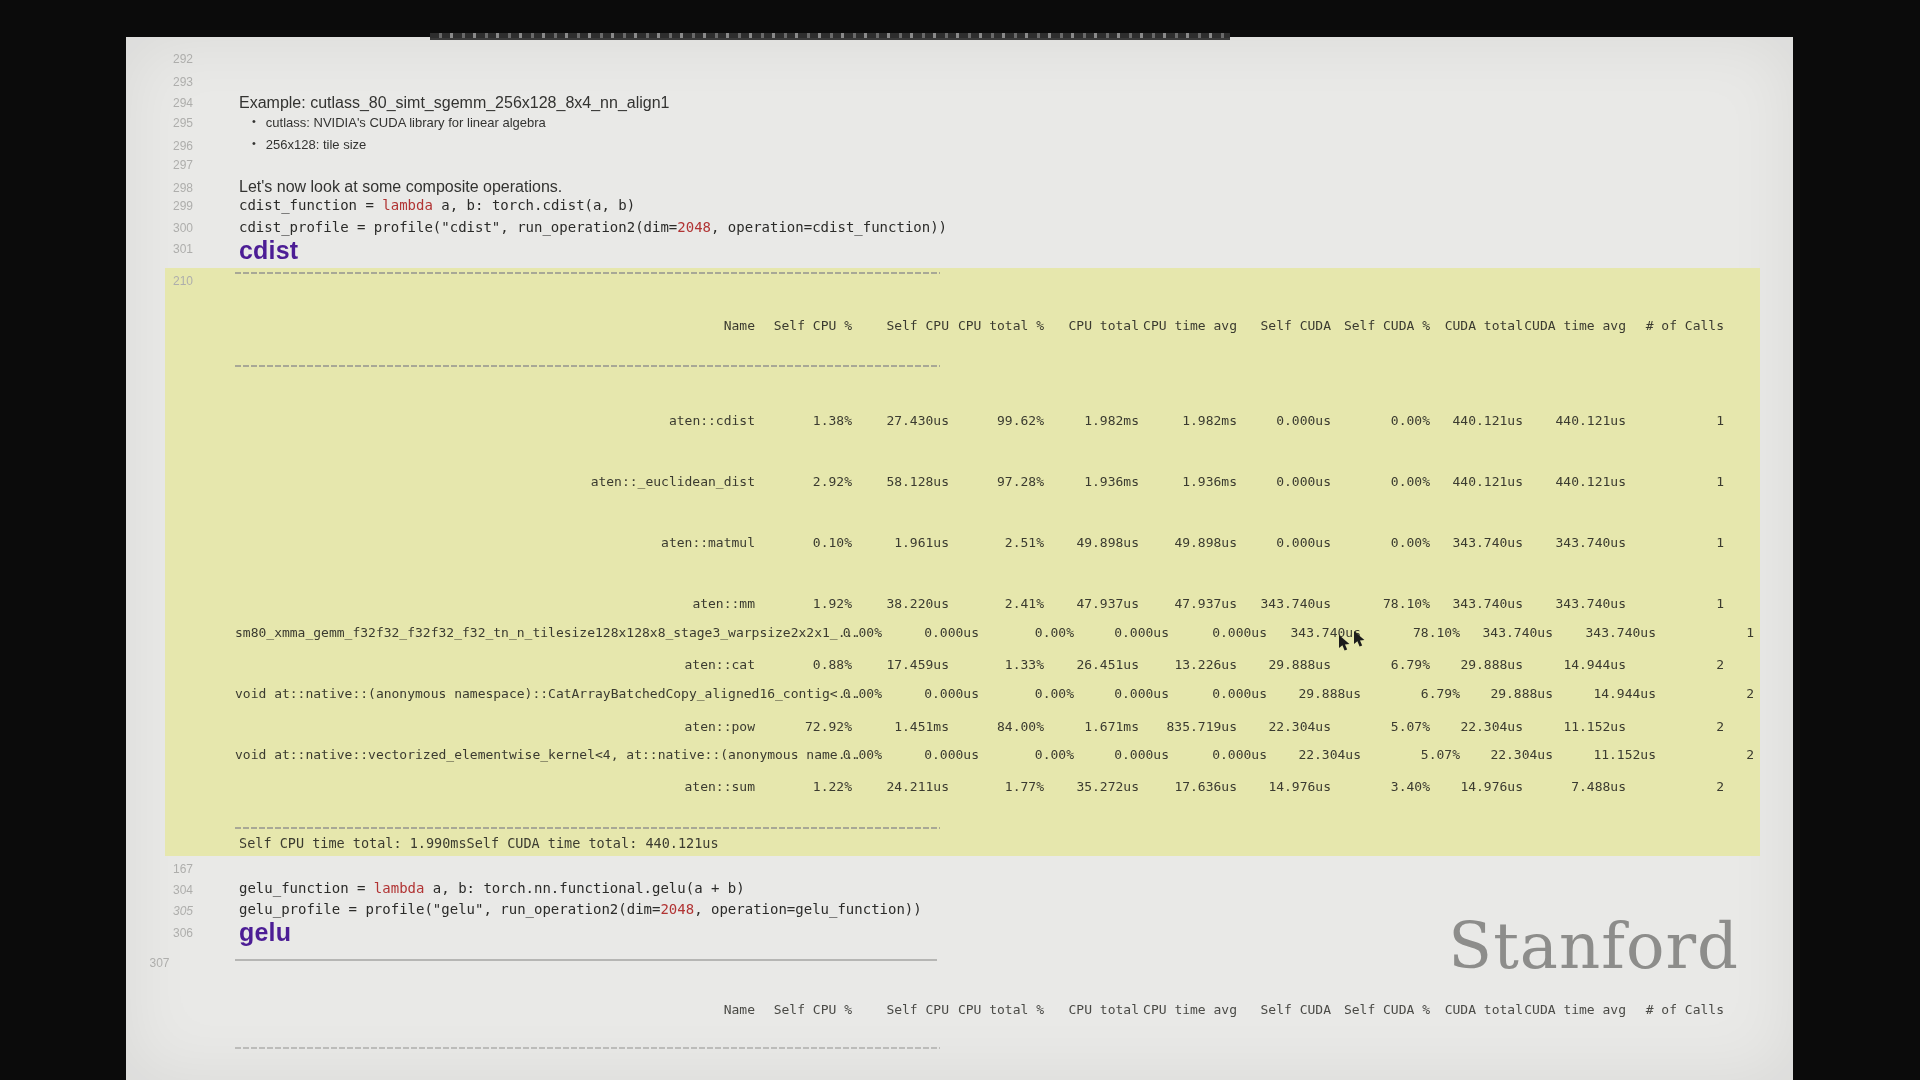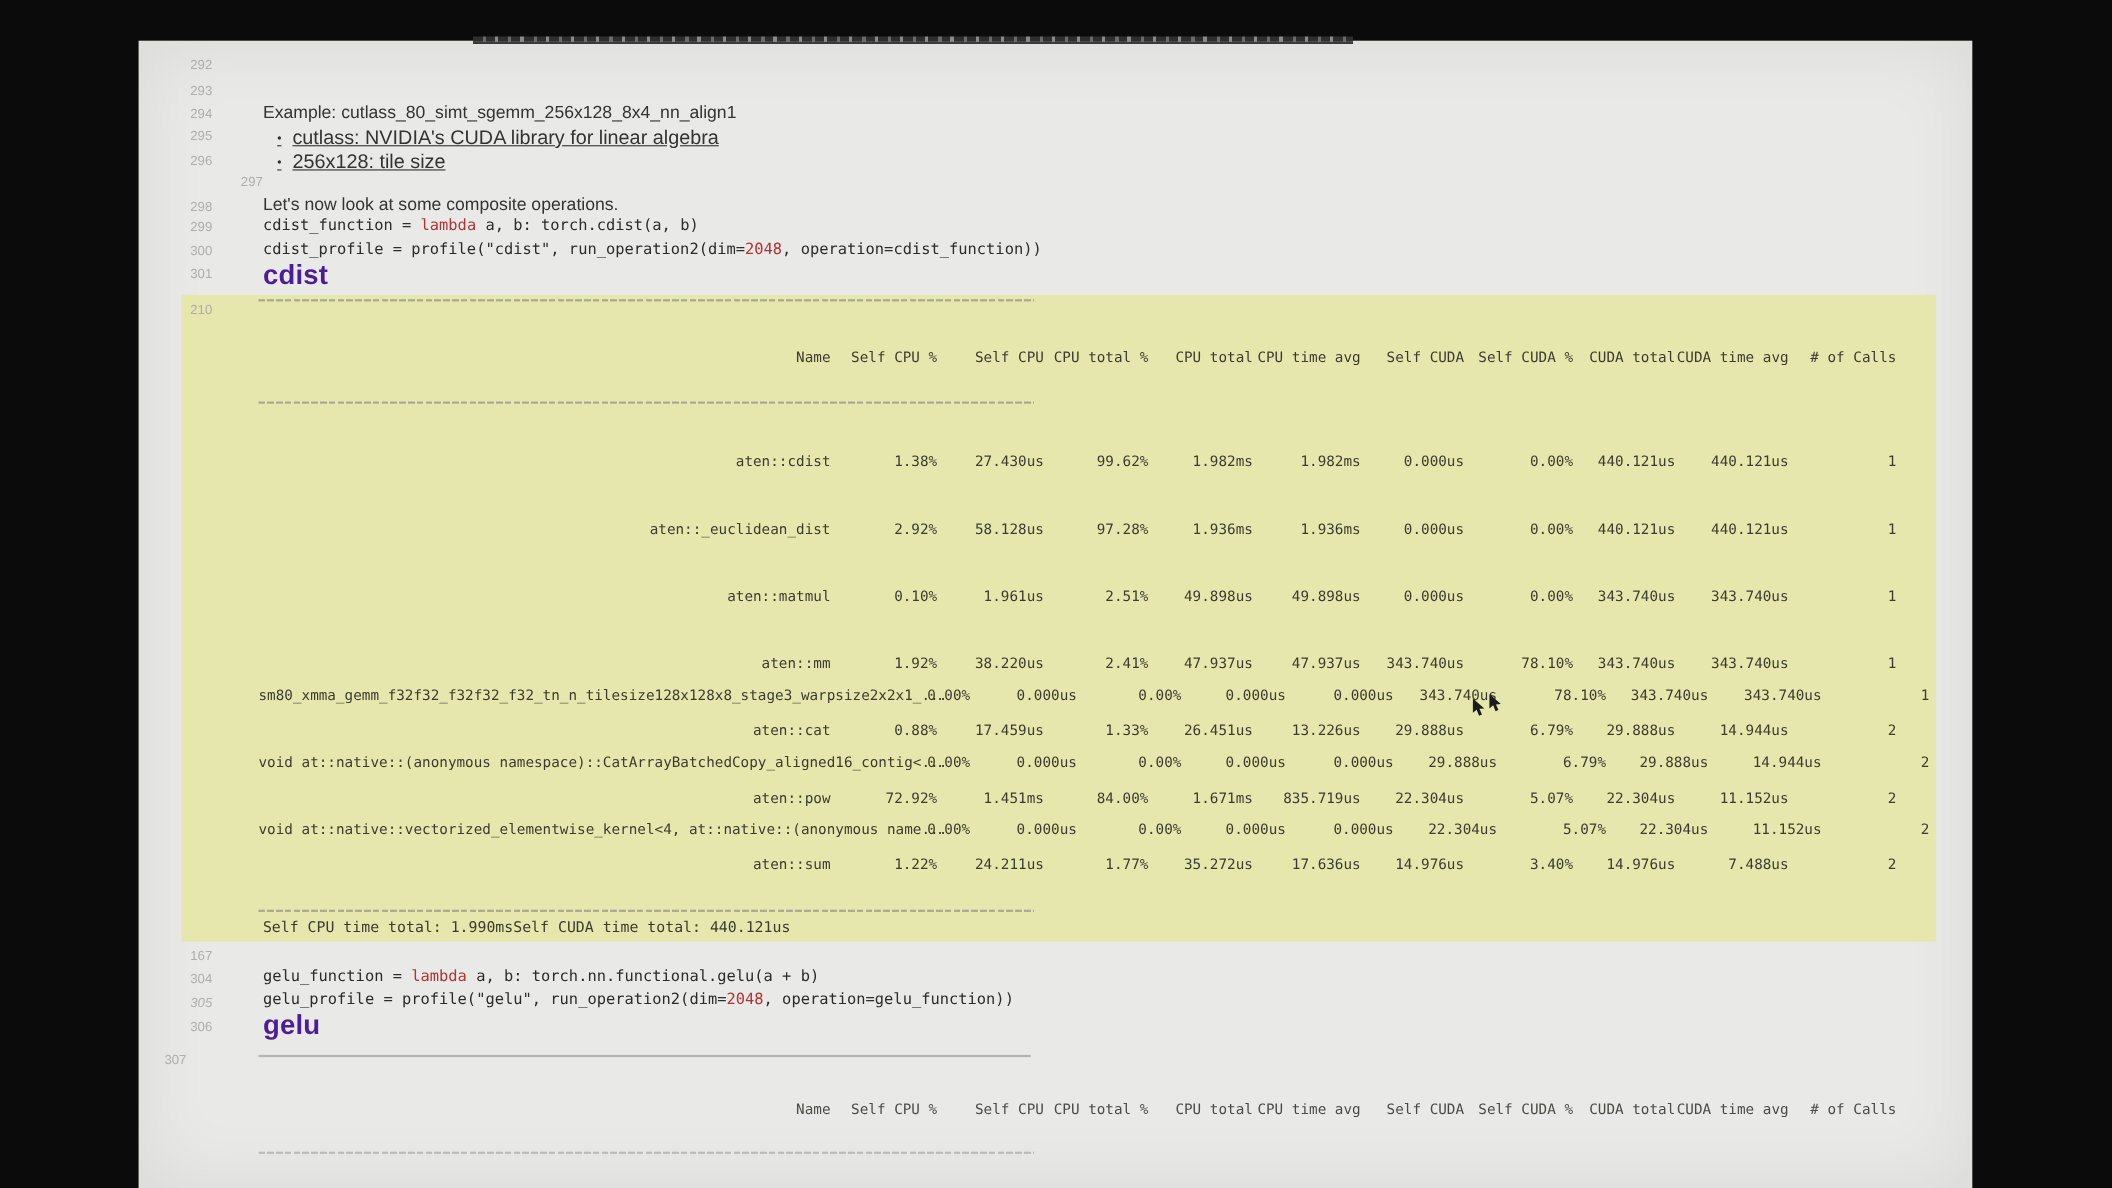--- a/index.html
+++ b/index.html
@@ -9,21 +9,21 @@
         box-shadow:inset 0 0 70px rgba(0,0,0,0.07);}
   
   .clip-line{position:absolute;left:304px;top:-4px;width:800px;height:8px;overflow:hidden;}
   .clip-line .smudge{position:absolute;left:0;top:0;width:100%;height:5px;
         background:repeating-linear-gradient(90deg,#2e2e2e 0 9px,#6a6a6a 9px 12px,#2e2e2e 12px 20px,#8a8a8a 20px 23px);
         filter:blur(0.6px);}
   .clip-line .uline{position:absolute;left:0;top:5px;width:100%;height:2px;background:#3a3a3a;}
   .gnum{position:absolute;width:67px;text-align:right;font-size:12px;color:#aeaeac;
         font-family:"Liberation Sans",sans-serif;z-index:5;}
   .txt{position:absolute;font-size:16px;color:#333331;white-space:pre;}
-  .bullet{position:absolute;font-size:18px;color:#333331;white-space:pre;text-decoration:underline;}
+  .bullet{position:absolute;font-size:13px;color:#333331;white-space:pre;}
   .bullet::before{content:"•";font-size:11px;position:relative;top:-2px;margin-right:10px;}
   .code{position:absolute;font-family:"DejaVu Sans Mono","Liberation Mono",monospace;
         font-size:14px;color:#2b2b29;white-space:pre;}
   .code .kw{color:#b13434;}
   .h1{position:absolute;font-size:25px;font-weight:bold;color:#4c1d95;letter-spacing:0.2px;}
   .hl-block{position:absolute;left:39px;top:231px;width:1595px;height:588px;background:#e6e7ad;}
   .dash{position:absolute;left:70px;width:705px;height:2px;
         background:repeating-linear-gradient(90deg,#a8a896 0 6px,rgba(0,0,0,0) 6px 8px);}
   .dash.light{background:repeating-linear-gradient(90deg,#bcbcba 0 6px,rgba(0,0,0,0) 6px 8px);}
   .prow{position:absolute;left:70px;display:flex;font-family:"DejaVu Sans Mono","Liberation Mono",monospace;
@@ -50,21 +50,21 @@
       <div class="smudge"></div>
       <div class="uline"></div>
     </div>
 
     <div id="gutter">
         <div class="gnum" style="top: 15px; text-align: right;">292</div>
         <div class="gnum" style="top: 38px;">293</div>
         <div class="gnum" style="top: 59px;">294</div>
         <div class="gnum" style="top: 79px;">295</div>
         <div class="gnum" style="top: 102px;">296</div>
-        <div class="gnum" style="top: 121px; padding-left: 46px;">297</div>
+        <div class="gnum" style="top: 121px;">297</div>
         <div class="gnum" style="top: 144px;">298</div>
         <div class="gnum" style="top: 162px;">299</div>
         <div class="gnum" style="top: 184px;">300</div>
         <div class="gnum" style="top: 205px;">301</div>
         <div class="gnum" style="top: 237px;">210</div>
         <div class="gnum" style="top: 825px;">167</div>
         <div class="gnum" style="top: 846px;">304</div>
         <div class="gnum" style="top: 867px; font-style: italic;">305</div>
         <div class="gnum" style="top: 889px;">306</div>
         <div class="gnum" style="top: 919px; text-align: center;">307</div>
@@ -106,20 +106,21 @@
     <div class="h1" style="left:113px;top:881px">gelu</div>
     <div class="rule" style="top:922px"></div>
 
     <div class="table2">
       <div id="gelu-table">
           <div class="prow" style="top: 0px;"><span class="cname" style="width: 520px;">Name</span><span style="width: 97px;">Self CPU %</span><span style="width: 97px;">Self CPU</span><span style="width: 95px;">CPU total %</span><span style="width: 95px;">CPU total</span><span style="width: 98px;">CPU time avg</span><span style="width: 94px;">Self CUDA</span><span style="width: 99px;">Self CUDA %</span><span style="width: 93px;">CUDA total</span><span style="width: 103px;">CUDA time avg</span><span style="width: 98px;"># of Calls</span></div>
         </div>
     </div>
     <div class="dash light" style="left:109px;top:1010px"></div>
 
+    <div class="stanford">Stanford</div>
 
     <svg class="cursor" style="left:1211px;top:598px" width="15" height="18" viewBox="0 0 15 18">
       <path d="M2 0 L2 13 L5.4 10.2 L7.6 15.6 L10.2 14.5 L8 9.4 L12.4 9 Z" fill="#1c1c1c"></path>
     </svg>
     <svg class="cursor" style="left:1226px;top:594px" width="15" height="18" viewBox="0 0 15 18">
       <path d="M2 0 L2 13 L5.4 10.2 L7.6 15.6 L10.2 14.5 L8 9.4 L12.4 9 Z" fill="#1c1c1c"></path>
     </svg>
 
   </div>
 </div>

